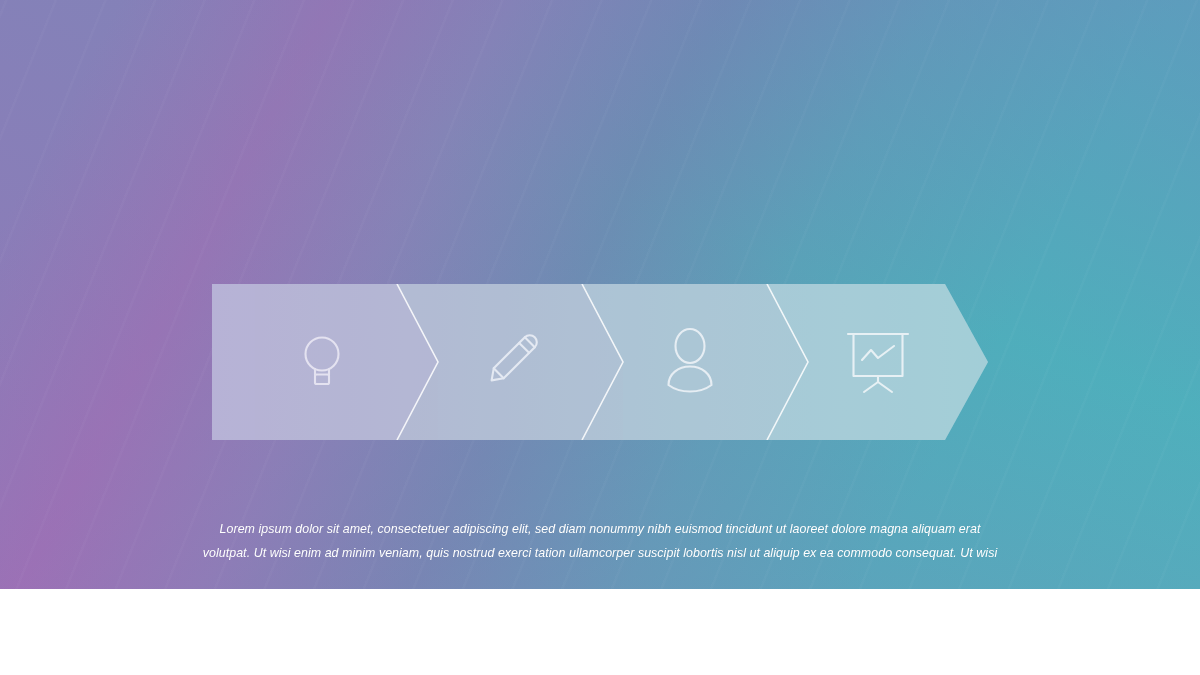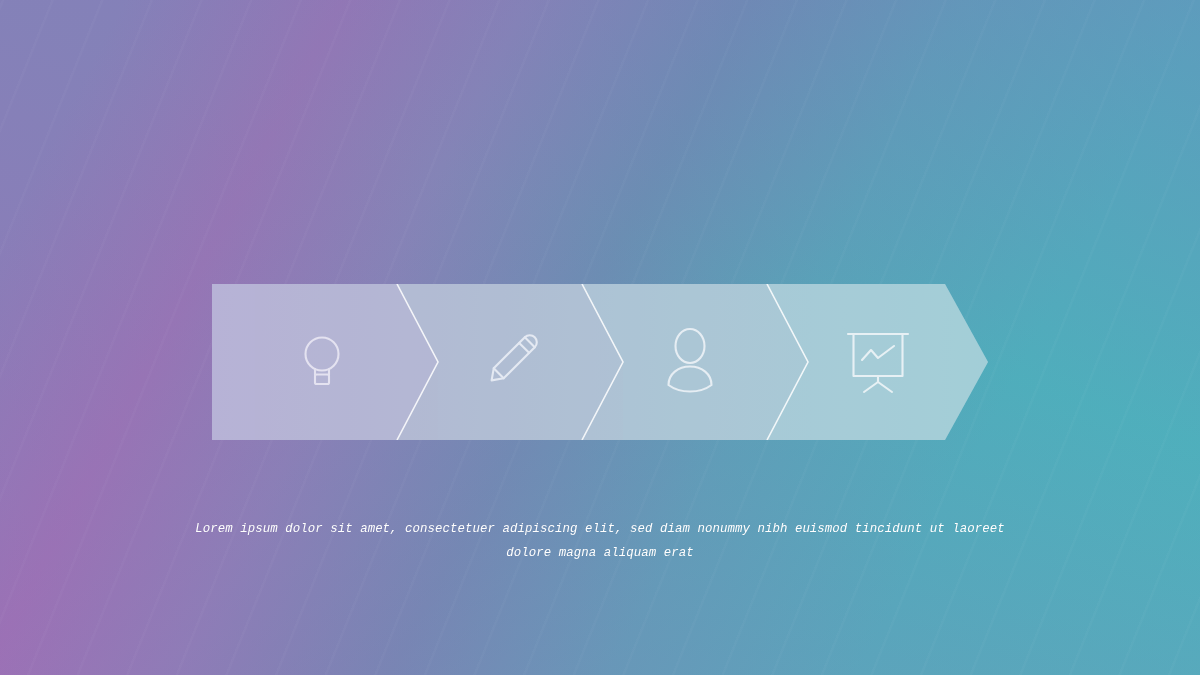--- a/index.html
+++ b/index.html
@@ -6,33 +6,32 @@
 
   html, body {
     width:1200px; height:675px;
     overflow:hidden;
     font-family:"Liberation Sans", sans-serif;
   }
 
   
   #slide {
     position:relative;
-    width:1200px; height:675px;
+    width:1200px; height:589px;
     background:
       linear-gradient(118deg,
         #8A7FB8 0%,
         #8A7FB8 8%,
         #9A74B4 22%,
         #8A82B6 34%,
         #6E8DB2 48%,
         #5BA3B8 62%,
         #4FB0BC 78%,
         #4FB3BD 100%);
     overflow:hidden;
-    font-family:Liberation Mono, monospace;
   }
   
   #slide::before {
     content:"";
     position:absolute; inset:0;
     background:
       linear-gradient(200deg,
         rgba(120,120,190,0.35) 0%,
         rgba(80,150,185,0.10) 40%,
         rgba(160,105,185,0.30) 100%);
@@ -150,15 +149,16 @@
         <path d="M650,76 L659,66 L666,74 L682,62"></path>
 
         <path d="M666,92 L666,98"></path>
         <path d="M666,98 L652,108 M666,98 L680,108"></path>
       </g>
     </svg>
   </div>
 
   <div id="caption">
     <p>Lorem ipsum dolor sit amet, consectetuer adipiscing elit, sed diam nonummy nibh euismod tincidunt ut laoreet dolore magna aliquam erat</p>
+    <p>volutpat. Ut wisi enim ad minim veniam, quis nostrud exerci tation ullamcorper suscipit lobortis nisl ut aliquip ex ea commodo consequat.  Ut wisi</p>
   </div>
 
 </div>
 
 </body></html>

